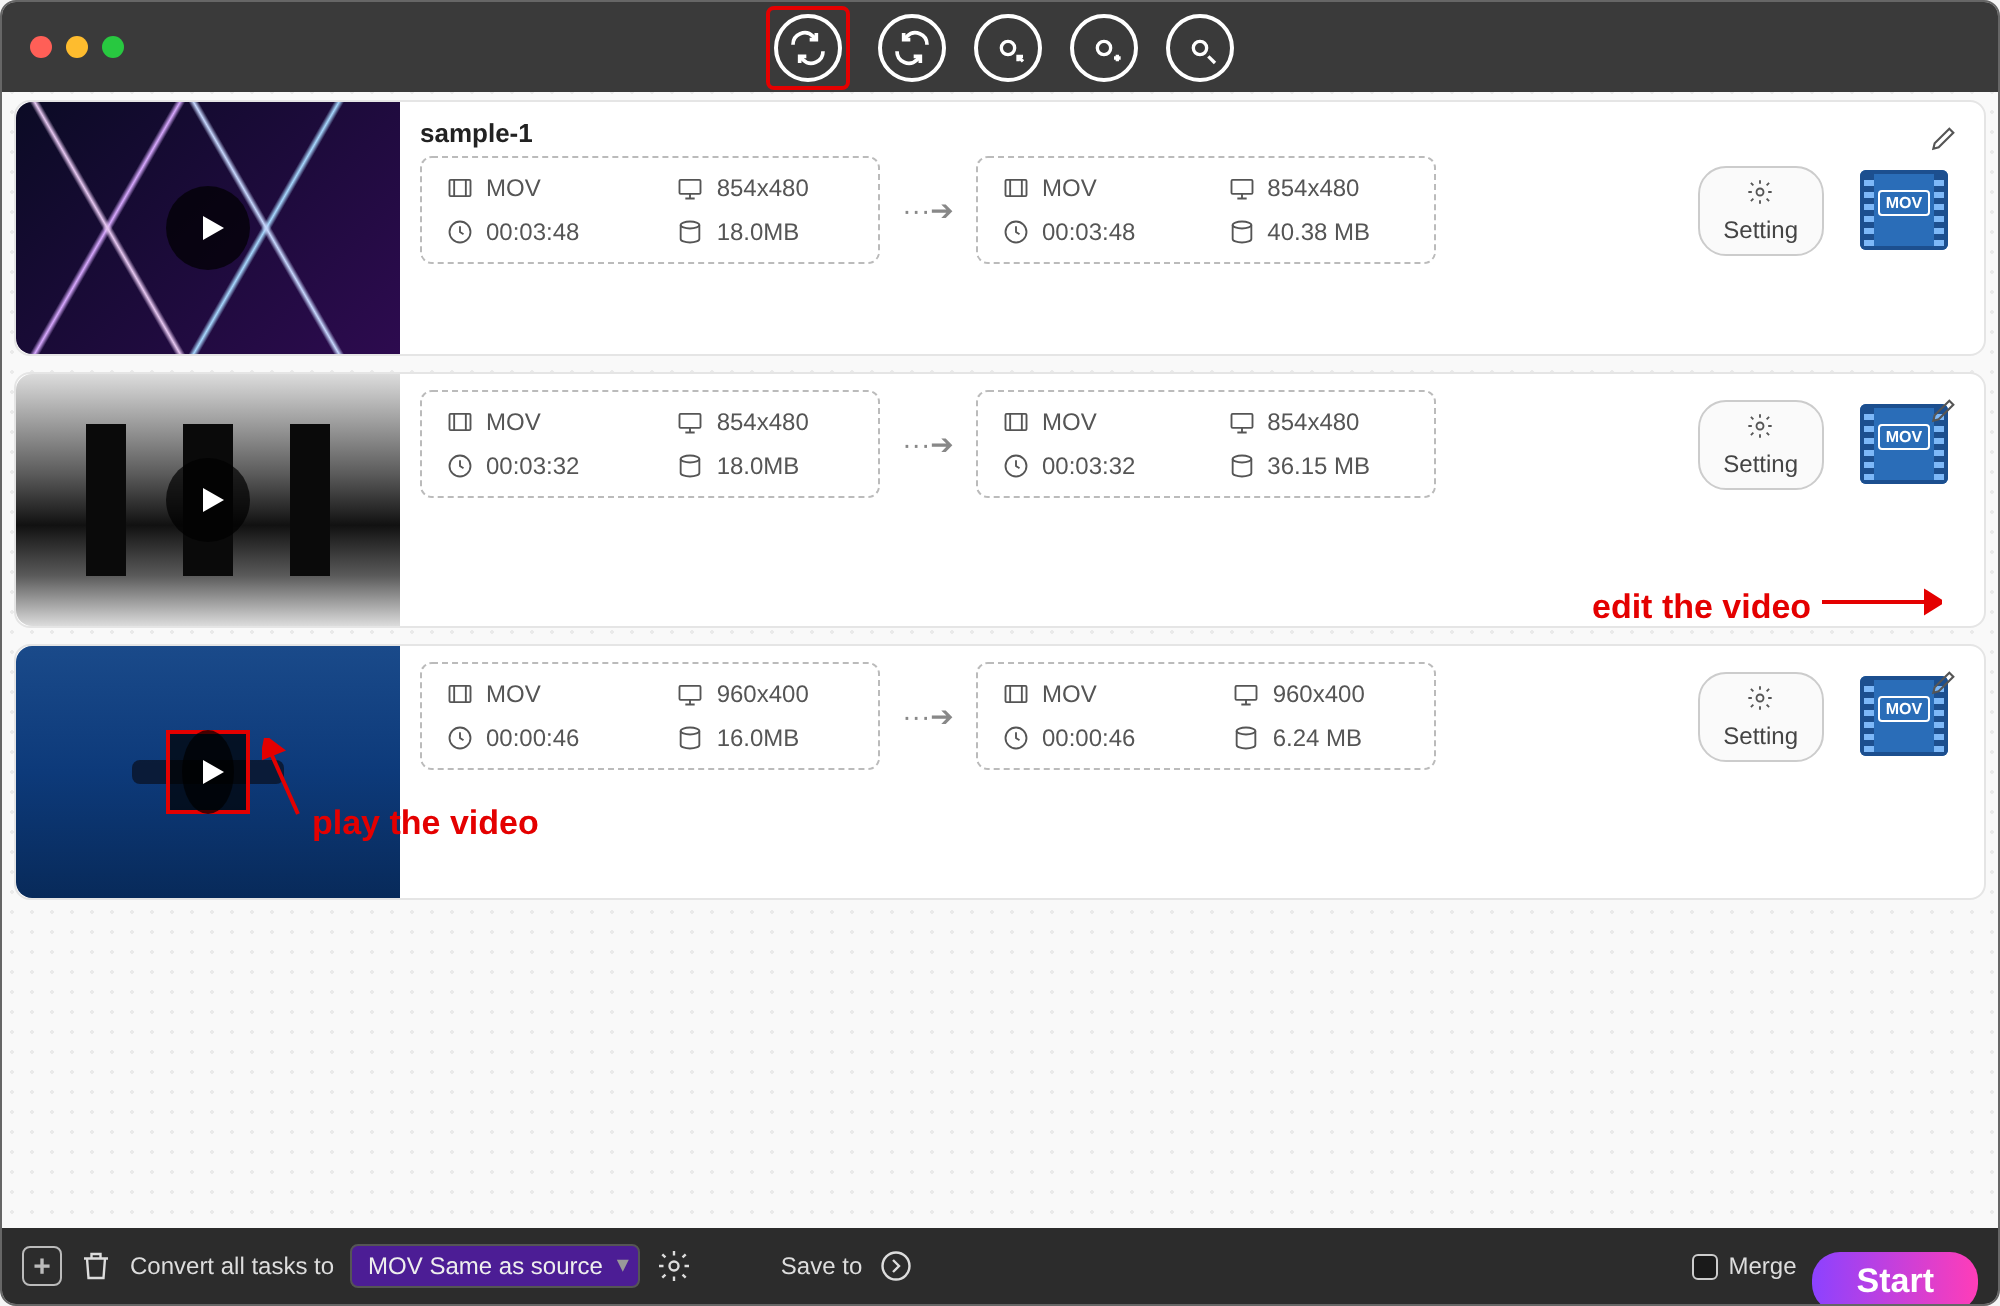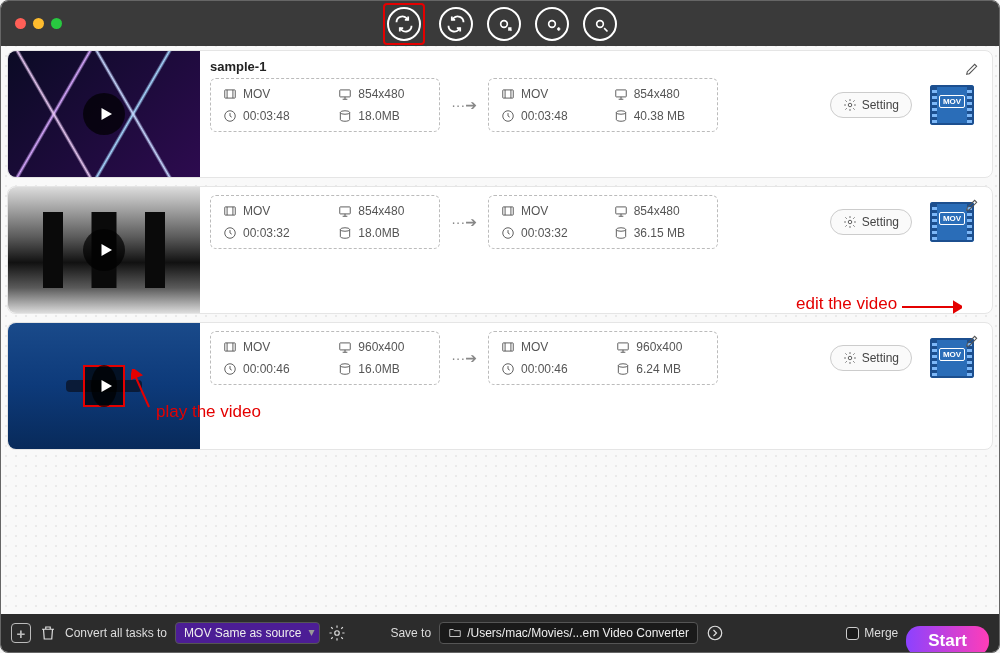--- a/index.html
+++ b/index.html
@@ -131,21 +131,21 @@
   .right-controls {
     display:flex; align-items:center; gap: 18px;
     margin-left: auto;
     padding-right: 8px;
   }
   .setting-btn {
     border: 1px solid #ccc; background:#fafafa;
     border-radius: 14px;
     padding: 5px 12px;
     display:flex; align-items:center; gap:5px;
-    font-size: 12px; color:#444;
+    font-size: 12px; color:#444;flex-direction:column;
   }
   .setting-btn svg { width:14px; height:14px; stroke:#555; fill:none; stroke-width:1.6; }
   .format-badge {
     width: 44px; height: 40px;
     position:relative;
     display:flex; align-items:center; justify-content:center;
   }
   .format-badge .film {
     position:absolute; inset:0;
     background:#2a6db8;
@@ -168,22 +168,23 @@
   }
   .edit-icon-btn {
     position: absolute;
     top: 10px; right: 12px;
     color:#555;
   }
   .edit-icon-btn svg { width:16px; height:16px; stroke:#555; fill:none; stroke-width:1.6; }
   .red-box { border:2px solid #e40000; }
   .annotation {
     position:absolute; color:#e40000; font-size:17px;
-    display:flex; align-items:flex-end; gap:5px;
+    display:flex; align-items:flex-start; gap:5px;
     z-index:5;
+    font-weight:bold;
   }
   .annotation svg { stroke:#e40000; stroke-width:2; fill:none; }
   .bottombar {
     height: 38px;
     background:#2c2c2c;
     display:flex; align-items:center;
     padding: 0 10px;
     gap: 8px;
     color:#ddd;
     font-size:12px;
@@ -588,26 +589,20 @@
     <span>Convert all tasks to</span>
     <div class="bb-select">
       <span>MOV Same as source</span>
     </div>
     <svg class="small-ico" viewBox="0 0 24 24">
         <circle cx="12" cy="12" r="3"></circle>
         <path d="M12 2v3M12 19v3M4.2 4.2l2.1 2.1M17.7 17.7l2.1 2.1M2 12h3M19 12h3M4.2 19.8l2.1-2.1M17.7 6.3l2.1-2.1"></path>
       </svg>
 
     <span style="margin-left:36px;">Save to</span>
-    <div class="bb-path">
-      <svg viewBox="0 0 24 24">
-          <path d="M3 6h6l2 2h10v10H3z"></path>
-        </svg>
-      <span>/Users/mac/Movies/...em Video Converter</span>
-    </div>
     <svg class="small-ico" viewBox="0 0 24 24">
         <circle cx="12" cy="12" r="9"></circle>
         <path d="M10 8l4 4-4 4"></path>
       </svg>
 
     <div class="merge-cb">
       <div class="box"></div>
       <span>Merge</span>
     </div>
     <button class="start-btn">

